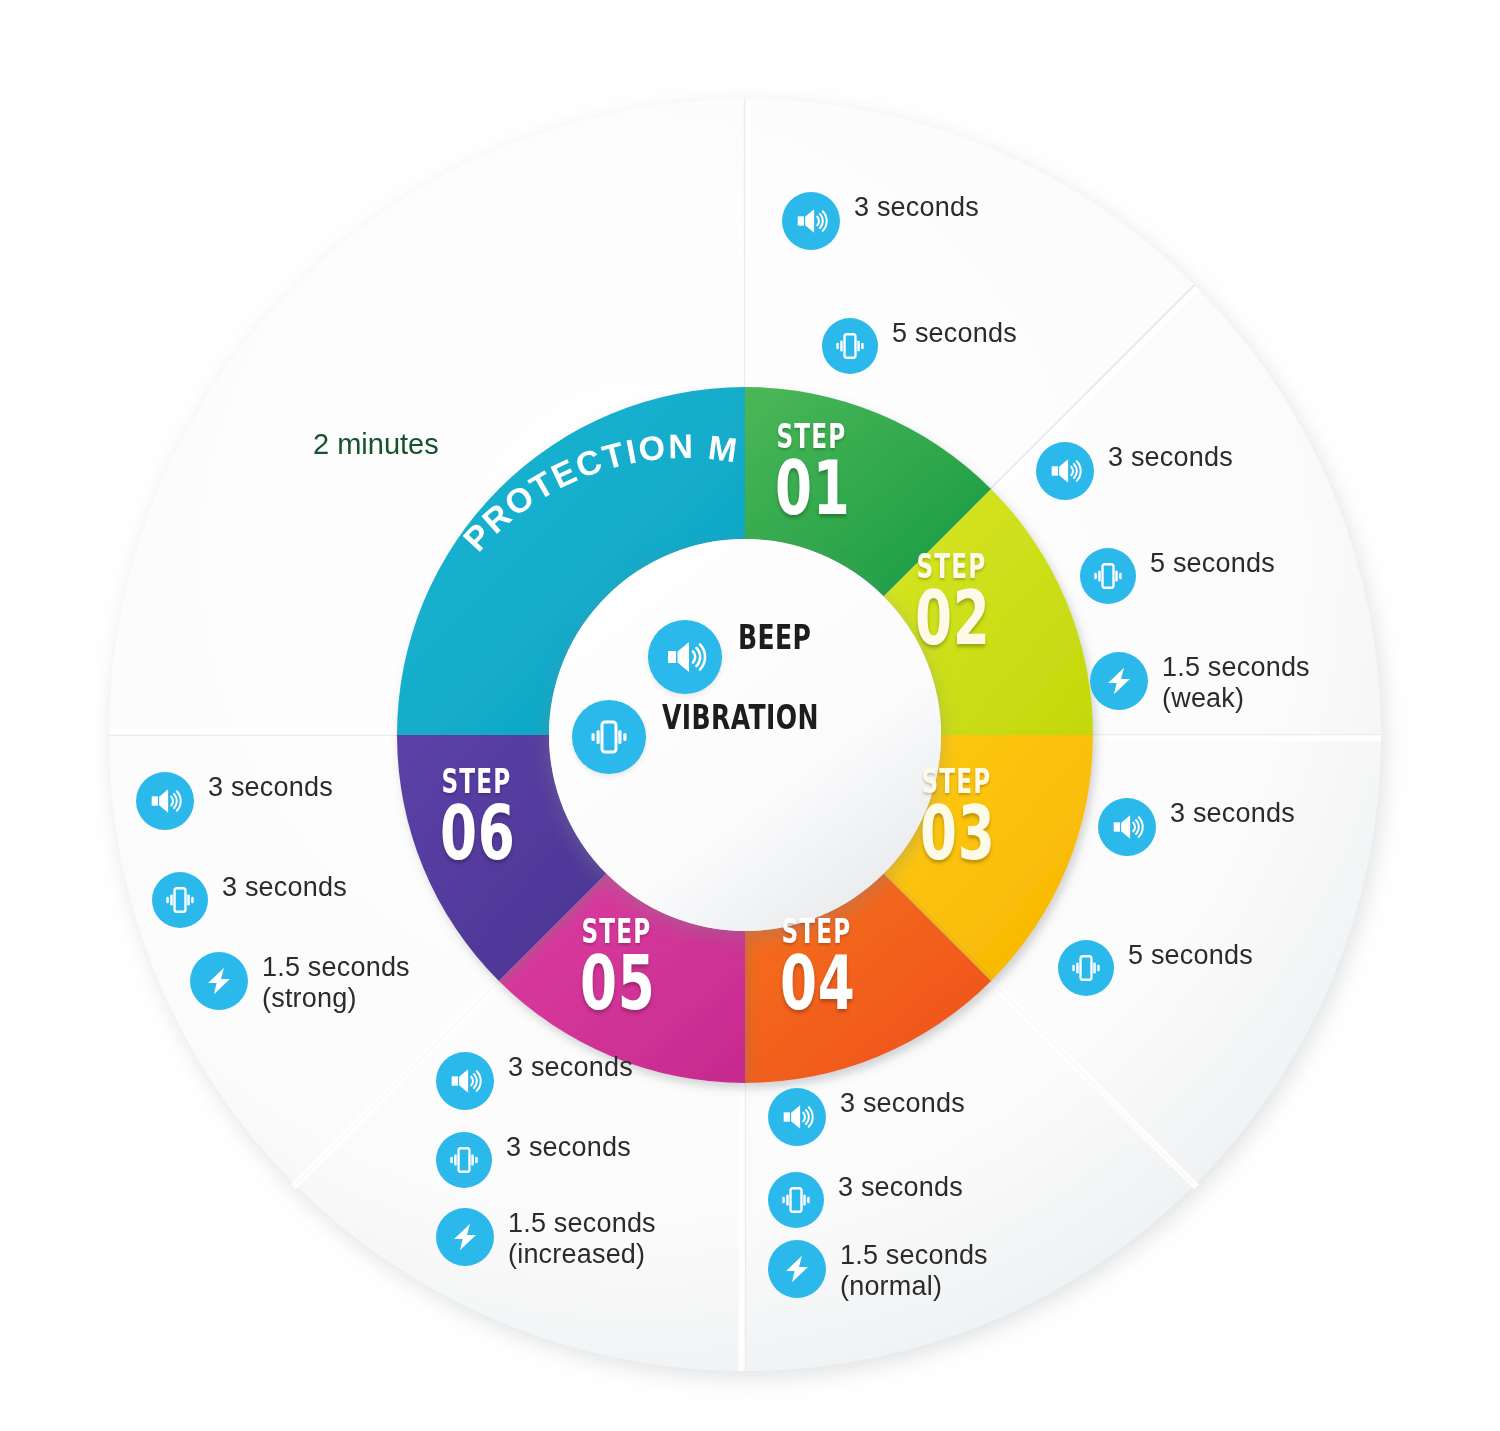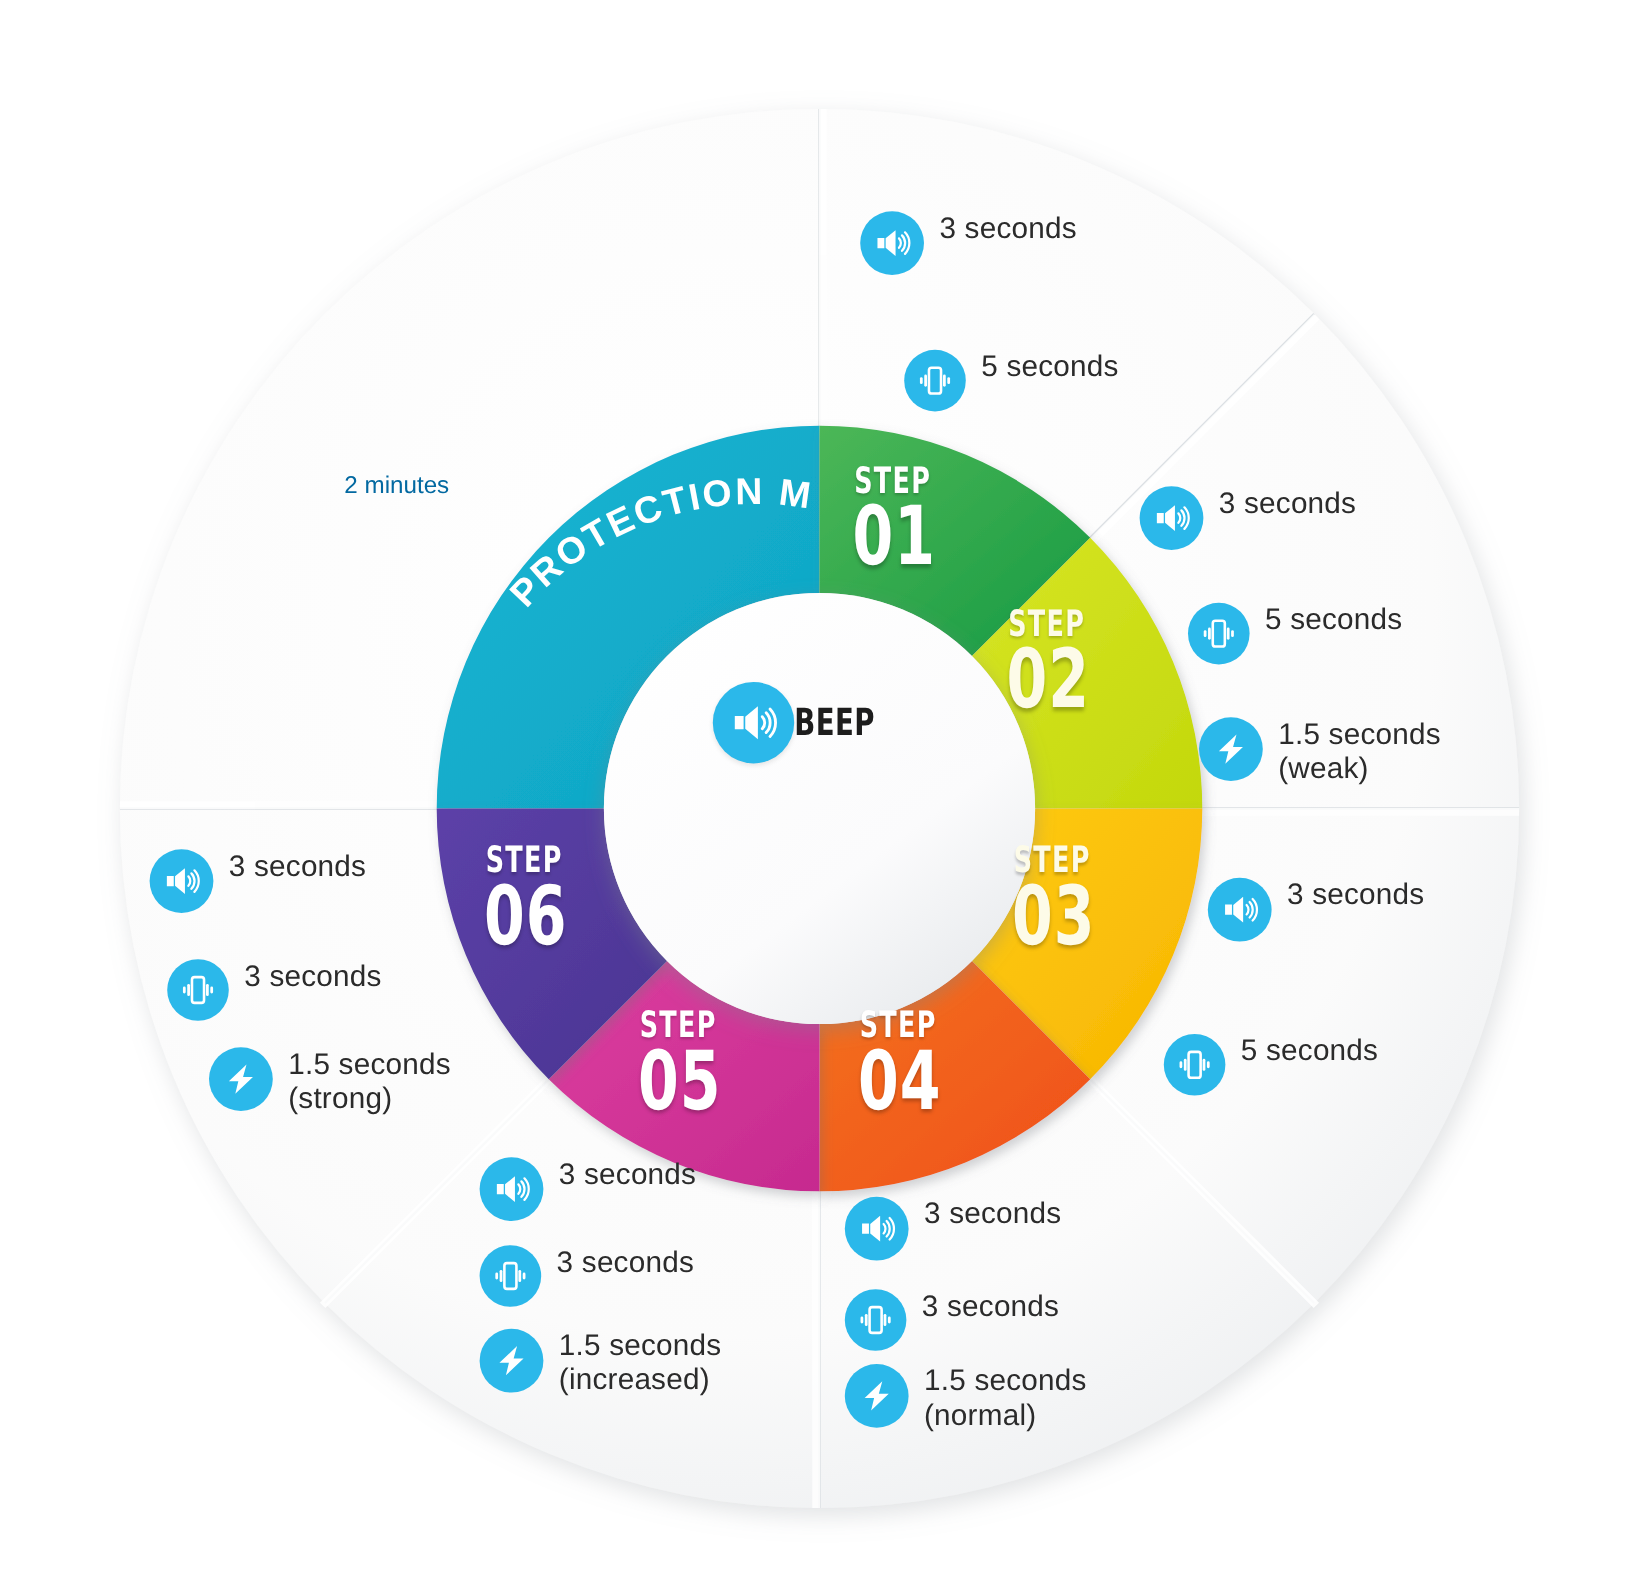--- a/index.html
+++ b/index.html
@@ -45,21 +45,22 @@
     color: #2b2b2b;
     line-height: 1.13;
     white-space: pre-line;
     letter-spacing: 0.2px;
   }
 
   
   .hub-row {
     position: absolute;
     display: flex;
-    align-items: center;
+    align-items: flex-start;
+    gap: 16px;
   }
   .hub-row .hic {
     width: 74px; height: 74px;
     border-radius: 50%;
     background: #2bb8ea;
     display: flex; align-items: center; justify-content: center;
     box-shadow: 0 2px 5px rgba(0,0,0,.10);
   }
   .hub-row .hlabel {
     font-family: "DejaVu Sans Condensed", "Liberation Sans Narrow", "Liberation Sans", sans-serif;
@@ -98,22 +99,22 @@
     line-height: .95;
     letter-spacing: 1px;
     transform: scaleX(0.80);
     text-shadow: 0 3px 4px rgba(0,0,0,.25);
   }
   .steplabel.cream .sw, .steplabel.cream .sn { color: #fdfbe8; }
 
   
   #minutes-label {
     position: absolute;
-    font-size: 22px;
-    color: #0369a1;
+    font-size: 29px;
+    color: #14532d;
   }
 </style>
 </head>
 <body>
 
 <div id="wheel-root">
 
   <svg class="wheel" width="1500" height="1431" viewBox="0 0 1500 1431">
     <defs>
       <radialGradient id="discShade" cx="42%" cy="36%" r="72%">
@@ -261,20 +262,32 @@
         <g fill="none" stroke="#fff" stroke-width="2.6" stroke-linecap="round">
           <path d="M31 17.5a8 8 0 0 1 0 11"></path>
           <path d="M34.5 14a13 13 0 0 1 0 18"></path>
           <path d="M38 10.5a18 18 0 0 1 0 25"></path>
         </g>
       </svg>
     </span>
     <span class="hlabel">BEEP</span>
   </div>
 
+  <div class="hub-row" style="left:572px; top:700px;">
+    <span class="hic">
+      <svg width="46" height="46" viewBox="0 0 46 46" aria-hidden="true">
+        <rect x="16" y="8" width="14" height="30" rx="3" fill="none" stroke="#fff" stroke-width="3"></rect>
+        <rect x="10.5" y="16" width="3.2" height="14" rx="1.6" fill="#fff"></rect>
+        <rect x="5.5" y="19" width="3.2" height="8" rx="1.6" fill="#fff"></rect>
+        <rect x="32.3" y="16" width="3.2" height="14" rx="1.6" fill="#fff"></rect>
+        <rect x="37.3" y="19" width="3.2" height="8" rx="1.6" fill="#fff"></rect>
+      </svg>
+    </span>
+    <span class="hlabel">VIBRATION</span>
+  </div>
 
 
   <div class="callout" style="left:782px; top:192px;">
     <span class="ic">
       <svg width="36" height="36" viewBox="0 0 46 46">
           <path fill="#fff" d="M6 17h8v12H6z"></path>
           <path fill="#fff" d="M15.5 17.5 27 8v30l-11.5-9.5z"></path>
           <g fill="none" stroke="#fff" stroke-width="2.6" stroke-linecap="round">
             <path d="M31 17.5a8 8 0 0 1 0 11"></path>
             <path d="M34.5 14a13 13 0 0 1 0 18"></path>

